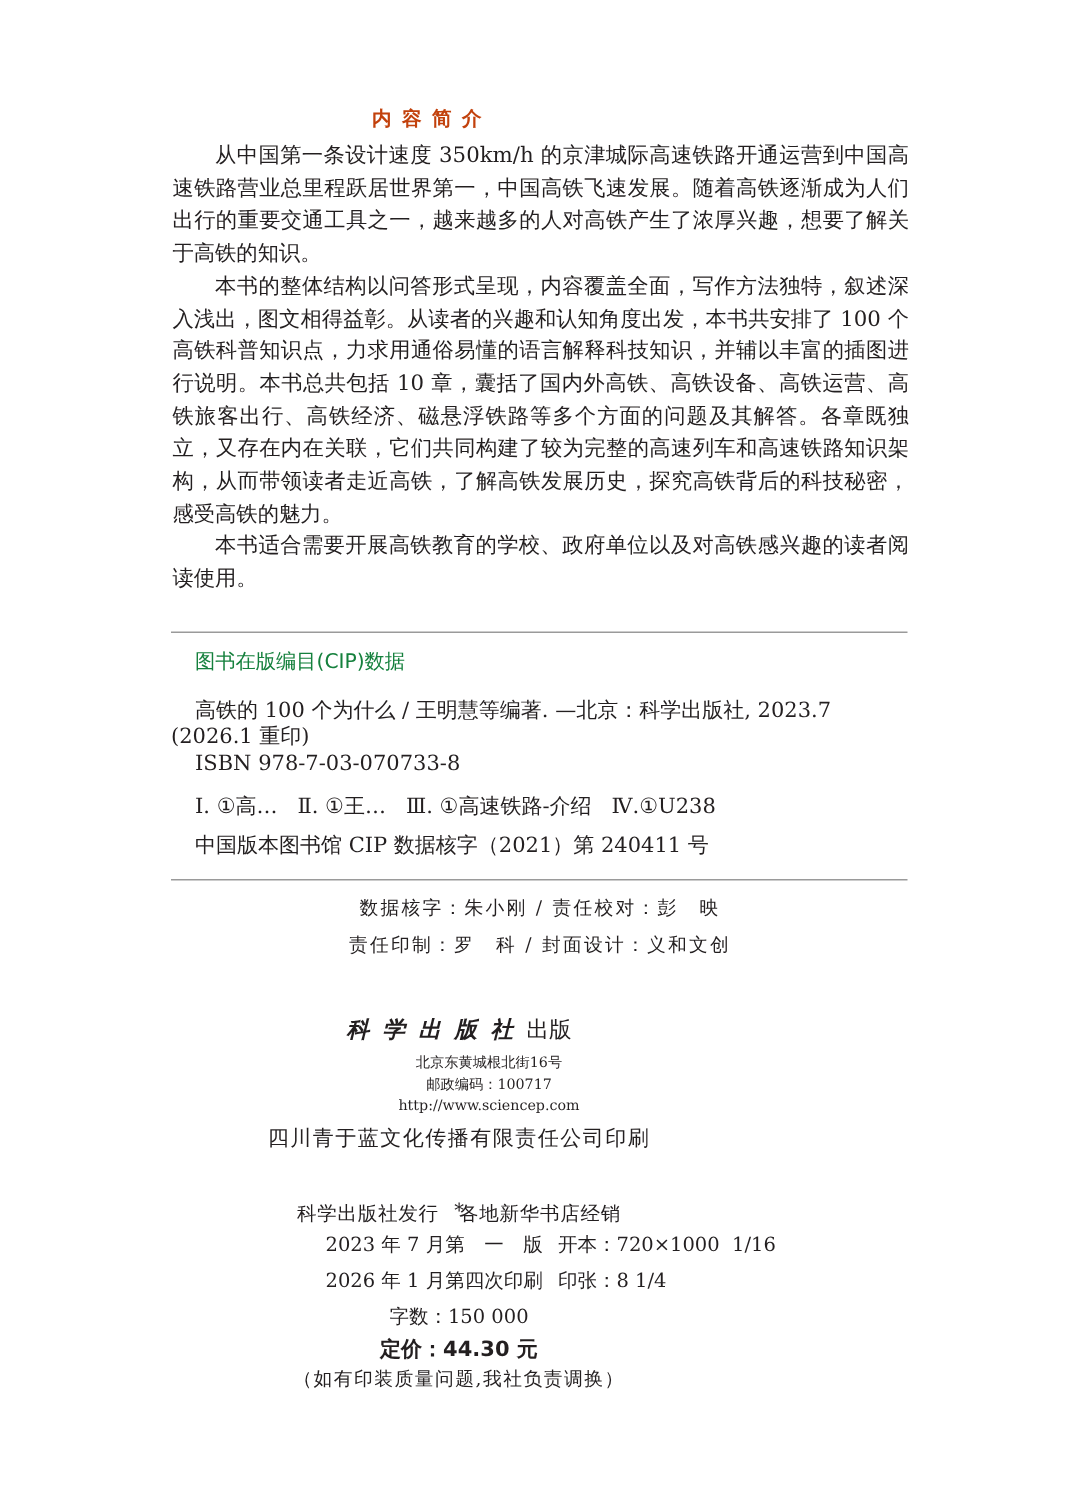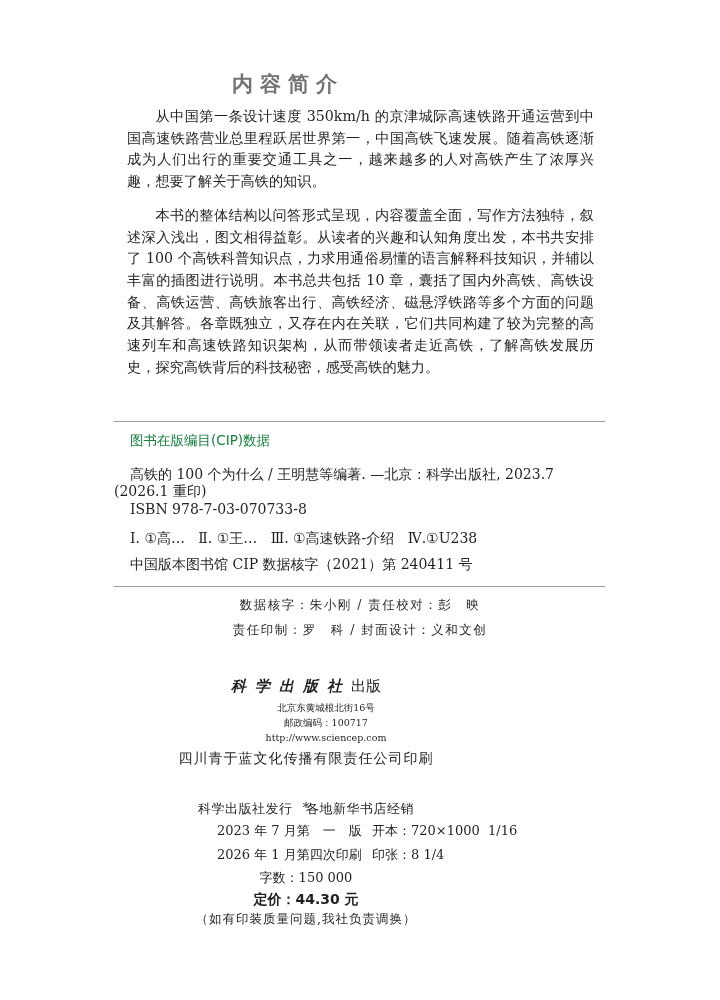--- a/index.html
+++ b/index.html
@@ -4,27 +4,27 @@
 <style>
   html, body { margin:0; padding:0; }
   body {
     width:720px; height:1000px; background:#ffffff; position:relative; overflow:hidden;
     color:#231f20; font-family:"DejaVu Serif","Liberation Serif",serif;
   }
   .abs { position:absolute; }
   .title {
     left:0; width:576px; top:70px; text-align:center;
     font-family:"DejaVu Sans","Liberation Sans",sans-serif; font-weight:bold;
-    font-size:21px; letter-spacing:7px; color:#737373;
+    font-size:13px; letter-spacing:7px; color:#c2410c;
   }
   .summary {
     left:115px; width:491px; top:94px;
     font-size:14.2px; line-height:21.7px; text-align:justify; text-justify:inter-character;
   }
-  .summary p { margin:12px; text-indent:2em; }
+  .summary p { margin:0; text-indent:2em; }
   .rule { left:114px; width:491px; height:1px; background:#9a9a9a; }
   .cip-head {
     left:130px; top:432px; font-family:"DejaVu Sans","Liberation Sans",sans-serif;
     font-size:13.5px; color:#15803d;
   }
   .cip-line { font-size:14px; line-height:18px; white-space:nowrap; }
   .credits { left:0; width:720px; text-align:center; font-size:12.5px; color:#231f20; letter-spacing:1.5px; }
   .center { left:0; width:612px; text-align:center; }
   .pub-name { font-size:15px; font-style:italic; font-weight:bold; letter-spacing:9px; }
   .pub-suffix { font-size:15px; letter-spacing:0; font-weight:normal; font-style:normal; }
@@ -34,20 +34,21 @@
   .price { font-family:"DejaVu Sans","Liberation Sans",sans-serif; font-weight:bold; font-size:14px; }
 </style>
 </head>
 <body>
 
 <div class="abs title">内容简介</div>
 
 <div class="abs summary">
   <p>从中国第一条设计速度 350km/h 的京津城际高速铁路开通运营到中国高速铁路营业总里程跃居世界第一，中国高铁飞速发展。随着高铁逐渐成为人们出行的重要交通工具之一，越来越多的人对高铁产生了浓厚兴趣，想要了解关于高铁的知识。</p>
   <p>本书的整体结构以问答形式呈现，内容覆盖全面，写作方法独特，叙述深入浅出，图文相得益彰。从读者的兴趣和认知角度出发，本书共安排了 100 个高铁科普知识点，力求用通俗易懂的语言解释科技知识，并辅以丰富的插图进行说明。本书总共包括 10 章，囊括了国内外高铁、高铁设备、高铁运营、高铁旅客出行、高铁经济、磁悬浮铁路等多个方面的问题及其解答。各章既独立，又存在内在关联，它们共同构建了较为完整的高速列车和高速铁路知识架构，从而带领读者走近高铁，了解高铁发展历史，探究高铁背后的科技秘密，感受高铁的魅力。</p>
+  <p>本书适合需要开展高铁教育的学校、政府单位以及对高铁感兴趣的读者阅读使用。</p>
 </div>
 
 <div class="abs rule" style="top:421px;"></div>
 
 <div class="abs cip-head">图书在版编目(CIP)数据</div>
 <div class="abs cip-line" style="left:130px; top:465px;">高铁的 100 个为什么 / 王明慧等编著. —北京：科学出版社, 2023.7</div>
 <div class="abs cip-line" style="left:114px; top:482px;">(2026.1 重印)</div>
 <div class="abs cip-line" style="left:130px; top:500px;">ISBN 978-7-03-070733-8</div>
 <div class="abs cip-line" style="left:130px; top:529px; white-space:pre;">Ⅰ. ①高…   Ⅱ. ①王…   Ⅲ. ①高速铁路-介绍   Ⅳ.①U238</div>
 <div class="abs cip-line" style="left:130px; top:555px;">中国版本图书馆 CIP 数据核字（2021）第 240411 号</div>

